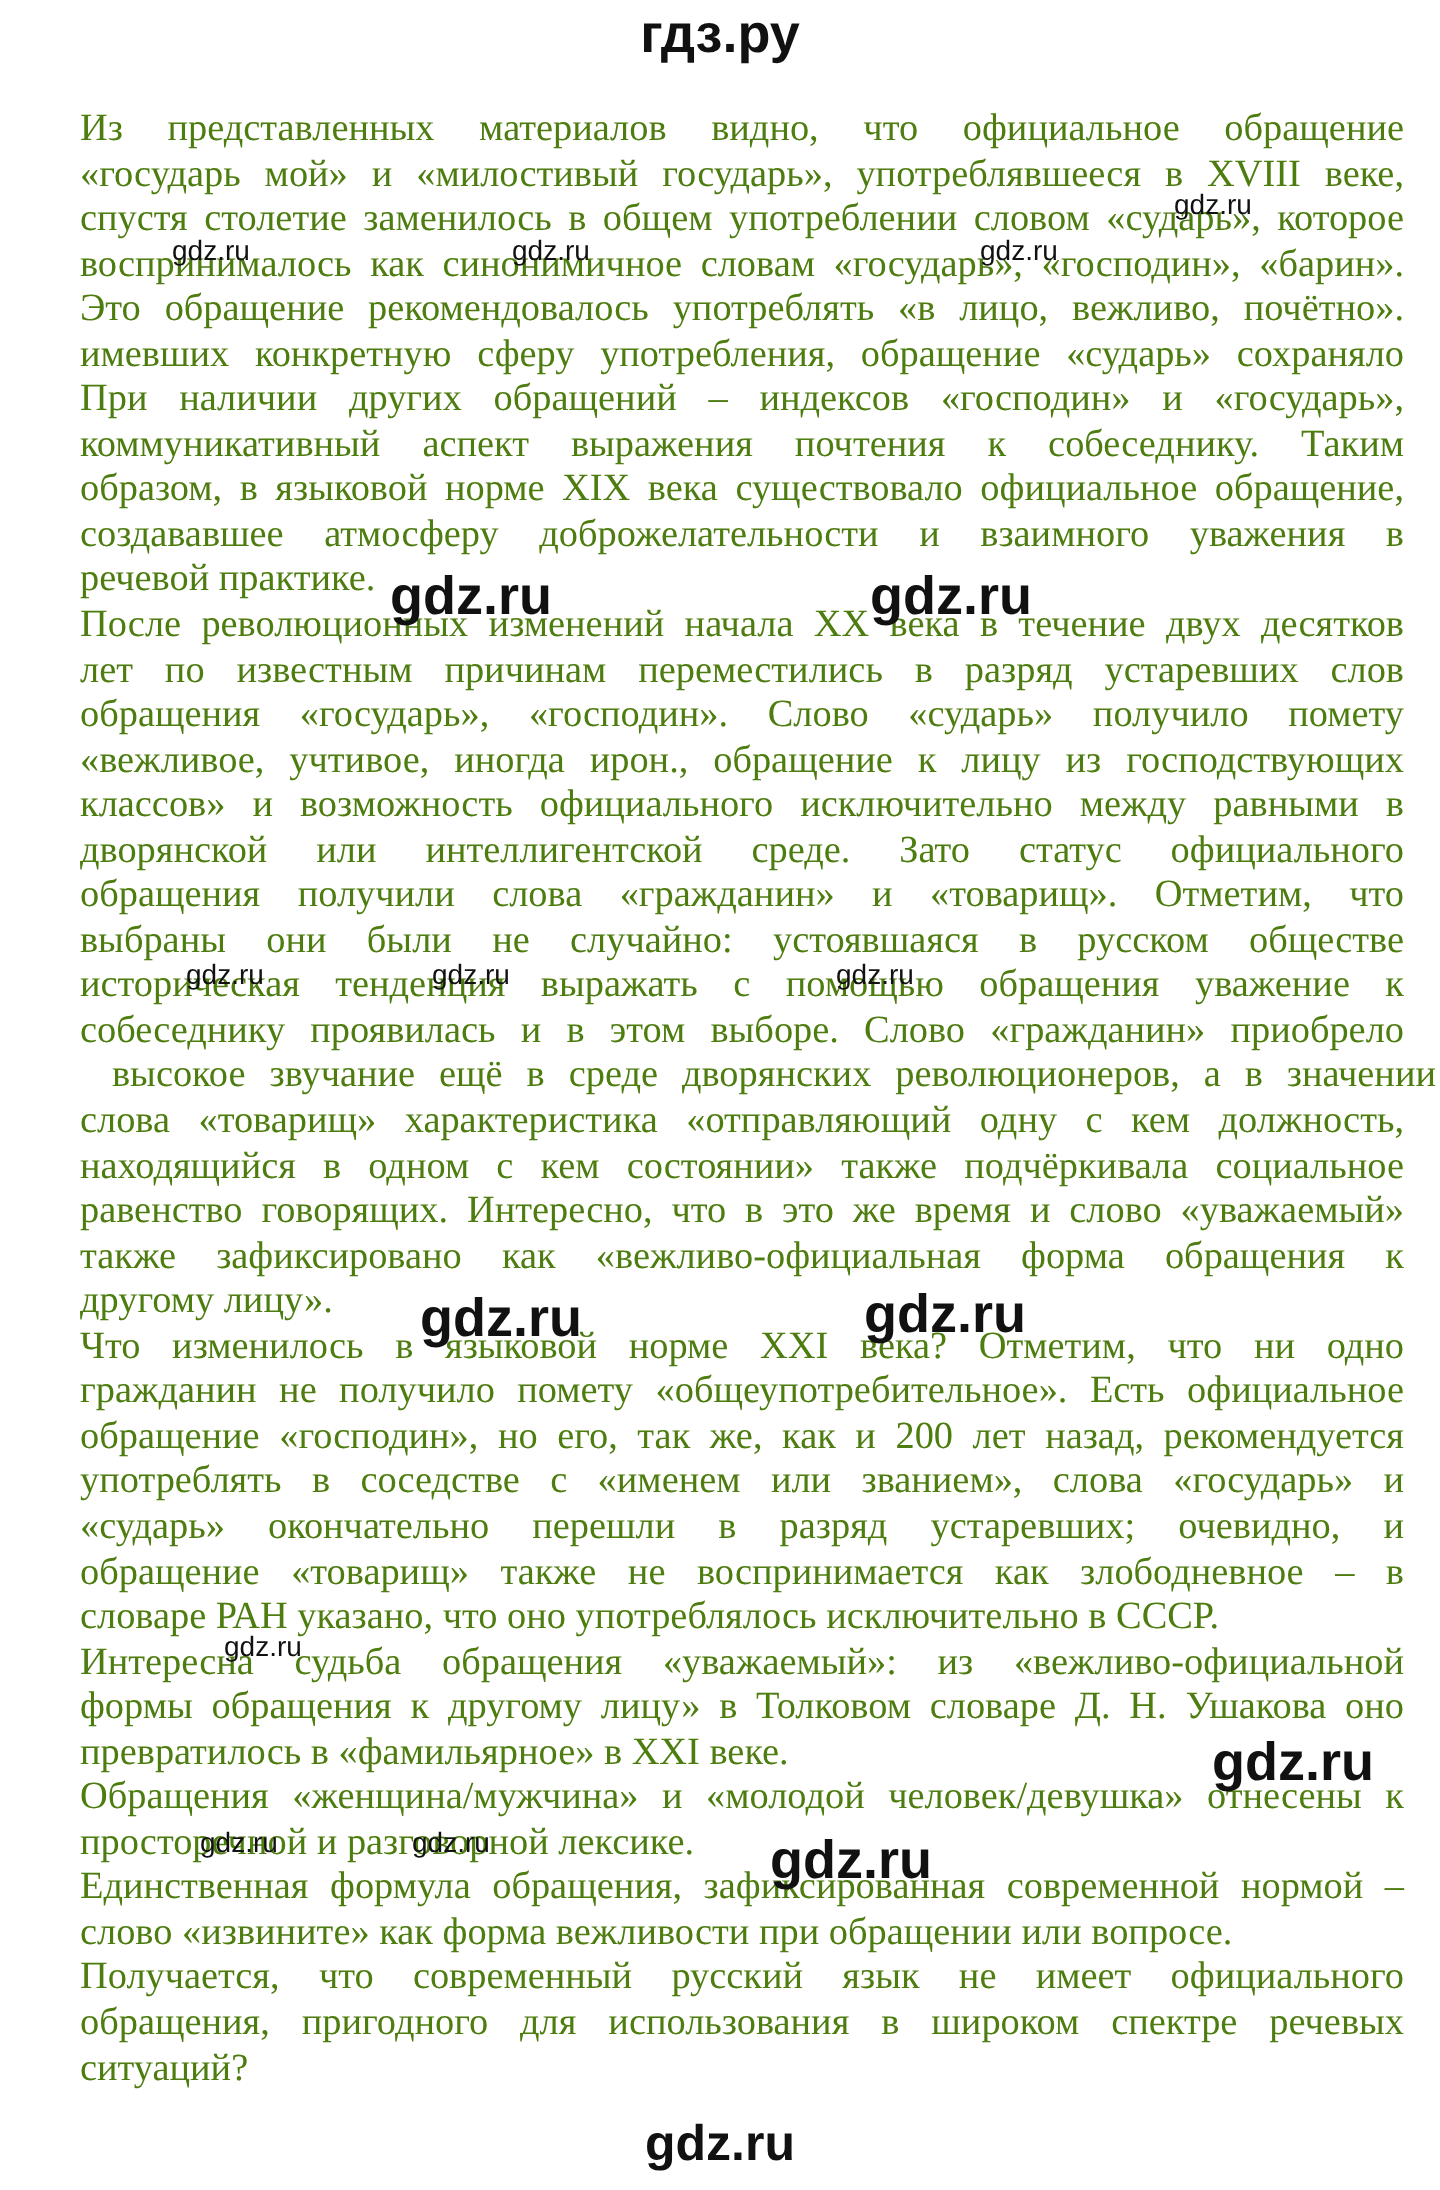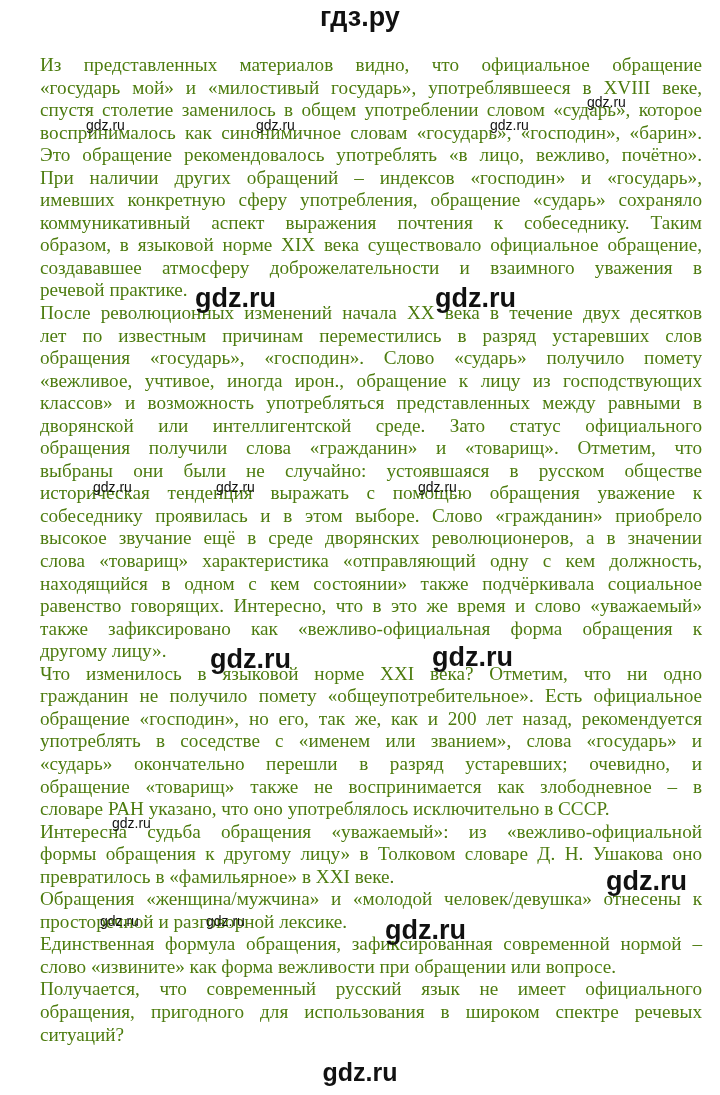--- a/index.html
+++ b/index.html
@@ -37,39 +37,39 @@
 
 <div class="header-logo">гдз.ру</div>
 
 <div class="text-block" id="text-block">
     <div>
       <span class="line" style="width: 662px; display: block;">Из представленных материалов видно, что официальное обращение</span>
       <span class="line" style="width: 662px; display: block;">«государь мой» и «милостивый государь», употреблявшееся в XVIII веке,</span>
       <span class="line" style="width: 662px; display: block;">спустя столетие заменилось в общем употреблении словом «сударь», которое</span>
       <span class="line" style="width: 662px; display: block;">воспринималось как синонимичное словам «государь», «господин», «барин».</span>
       <span class="line" style="width: 662px; display: block;">Это обращение рекомендовалось употреблять «в лицо, вежливо, почётно».</span>
+      <span class="line" style="width: 662px; display: block;">имевших конкретную сферу употребления, обращение «сударь» сохраняло</span>
       <span class="line" style="width: 662px; display: block;">При наличии других обращений – индексов «господин» и «государь»,</span>
-      <span class="line" style="width: 662px; display: block;">имевших конкретную сферу употребления, обращение «сударь» сохраняло</span>
       <span class="line" style="width: 662px; display: block;">коммуникативный аспект выражения почтения к собеседнику. Таким</span>
       <span class="line" style="width: 662px; display: block;">образом, в языковой норме XIX века существовало официальное обращение,</span>
       <span class="line" style="width: 662px; display: block;">создававшее атмосферу доброжелательности и взаимного уважения в</span>
       <span class="line last" style="width: 662px; display: block;">речевой практике.</span>
     </div>
     <div>
       <span class="line" style="width: 662px; display: block;">После революционных изменений начала XX века в течение двух десятков</span>
       <span class="line" style="width: 662px; display: block;">лет по известным причинам переместились в разряд устаревших слов</span>
       <span class="line" style="width: 662px; display: block;">обращения «государь», «господин». Слово «сударь» получило помету</span>
       <span class="line" style="width: 662px; display: block;">«вежливое, учтивое, иногда ирон., обращение к лицу из господствующих</span>
-      <span class="line" style="width: 662px; display: block;">классов» и возможность употребляться представленных между равными в</span>
+      <span class="line" style="width: 662px; display: block;">классов» и возможность официального исключительно между равными в</span>
       <span class="line" style="width: 662px; display: block;">дворянской или интеллигентской среде. Зато статус официального</span>
       <span class="line" style="width: 662px; display: block;">обращения получили слова «гражданин» и «товарищ». Отметим, что</span>
       <span class="line" style="width: 662px; display: block;">выбраны они были не случайно: устоявшаяся в русском обществе</span>
       <span class="line" style="width: 662px; display: block;">историческая тенденция выражать с помощью обращения уважение к</span>
       <span class="line" style="width: 662px; display: block;">собеседнику проявилась и в этом выборе. Слово «гражданин» приобрело</span>
-      <span class="line" style="width: 662px; display: block;">высокое звучание ещё в среде дворянских революционеров, а в значении</span>
+      <span class="line" style="width: 662px; display: block; margin-left: 16px;">высокое звучание ещё в среде дворянских революционеров, а в значении</span>
       <span class="line" style="width: 662px; display: block;">слова «товарищ» характеристика «отправляющий одну с кем должность,</span>
       <span class="line" style="width: 662px; display: block;">находящийся в одном с кем состоянии» также подчёркивала социальное</span>
       <span class="line" style="width: 662px; display: block;">равенство говорящих. Интересно, что в это же время и слово «уважаемый»</span>
       <span class="line" style="width: 662px; display: block;">также зафиксировано как «вежливо-официальная форма обращения к</span>
       <span class="line last" style="width: 662px; display: block;">другому лицу».</span>
     </div>
     <div>
       <span class="line" style="width: 662px; display: block;">Что изменилось в языковой норме XXI века? Отметим, что ни одно</span>
       <span class="line" style="width: 662px; display: block;">гражданин не получило помету «общеупотребительное». Есть официальное</span>
       <span class="line" style="width: 662px; display: block;">обращение «господин», но его, так же, как и 200 лет назад, рекомендуется</span>

